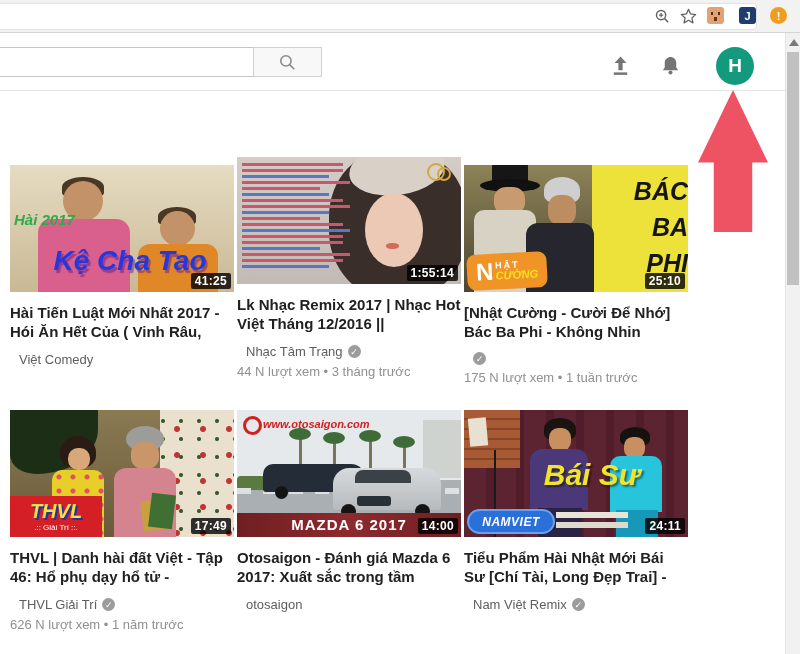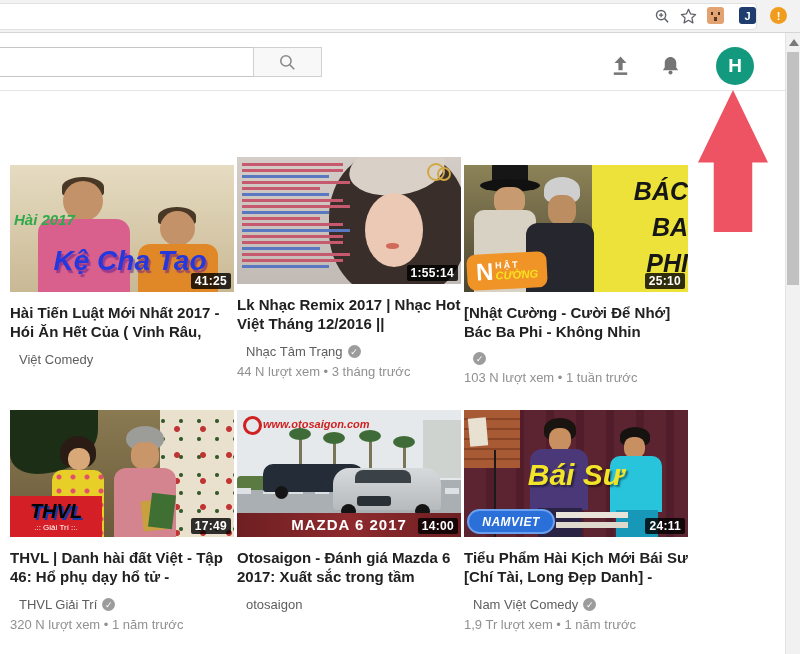--- a/index.html
+++ b/index.html
@@ -69,42 +69,42 @@
   .nc-top{color:#fff;font-size:9px;font-weight:900;letter-spacing:2px;}
   .nc-bot{color:#f8e020;font-size:11px;font-weight:900;font-style:italic;}
 
   
   .t4{background:linear-gradient(#8a7a52,#6a5a3a);}
   .t4-floral{left:150px;top:0;width:74px;height:127px;background-color:#e9e1cd;
     background-image:radial-gradient(circle,#c03434 2.5px,transparent 3.5px),radial-gradient(circle,#355a2a 1.5px,transparent 2.5px);
     background-size:26px 26px,18px 18px;background-position:4px 6px,12px 2px;}
   .t4-plant{left:0;top:0;width:88px;height:64px;background:#1d2e16;border-radius:0 0 70% 30%;}
   .thvl-logo{left:0;top:86px;width:92px;height:41px;background:#d51f26;display:flex;flex-direction:column;align-items:center;justify-content:center;z-index:5;}
-  .thvl-main{color:#000000;font-size:20px;font-weight:900;font-style:italic;line-height:1;text-shadow:2px 2px 0 #1838a8;}
+  .thvl-main{color:#fde047;font-size:20px;font-weight:900;font-style:italic;line-height:1;text-shadow:2px 2px 0 #1838a8;}
   .thvl-sub{color:#fff;font-size:8px;margin-top:2px;}
 
   
   .t5{background:linear-gradient(#e6e9eb 0 55%,#a9afb3 55%);}
   .palm-trunk{width:3px;background:#7a7458;}
   .palm-top{width:22px;height:12px;border-radius:50%;background:#3f6b38;}
   .t5-cross{left:0;top:78px;width:224px;height:6px;background:repeating-linear-gradient(90deg,#dde1e3 0 14px,transparent 14px 26px);}
   .car-dark{left:26px;top:54px;width:102px;height:28px;background:#242c38;border-radius:10px 14px 3px 3px;}
   .car-silver{left:96px;top:58px;width:108px;height:42px;background:linear-gradient(#d6dadd,#b6babd);border-radius:16px 16px 4px 4px;}
   .car-glass{left:118px;top:60px;width:56px;height:13px;background:#3a4248;border-radius:8px 8px 0 0;}
   .wheel{width:13px;height:13px;border-radius:50%;background:#141414;}
   .oto-ring{left:6px;top:6px;width:13px;height:13px;border:3px solid #d02020;border-radius:50%;}
   .oto-site{left:26px;top:8px;color:#d02020;font-size:11px;font-weight:bold;font-style:italic;}
   .mz-banner{left:0;top:103px;width:224px;height:24px;background:linear-gradient(90deg,#6e1f22,#8e2a2e,#6e1f22);color:#fff;font-size:15px;font-weight:800;text-align:center;line-height:24px;letter-spacing:1px;}
 
   
   .t6{background:repeating-linear-gradient(90deg,#5c2330 0 22px,#521d2a 22px 30px);}
   .t6-brick{left:0;top:0;width:56px;height:58px;background:repeating-linear-gradient(#a85a34 0 8px,#8a4526 8px 10px);}
   .t6-mic{left:30px;top:40px;width:2px;height:87px;background:#1a1a1a;}
   .t6-bench{left:92px;top:102px;width:72px;height:6px;background:#e8e4da;box-shadow:0 10px 0 #ded9cc;}
-  .t6 .cap{left:0;top:48px;width:100%;text-align:center;color:#f2e428;font-size:30px;font-weight:900;font-style:italic;text-shadow:2px 2px 2px rgba(0,0,0,.45);z-index:4;}
+  .t6 .cap{left:16px;top:48px;width:100%;text-align:center;color:#f2e428;font-size:30px;font-weight:900;font-style:italic;text-shadow:2px 2px 2px rgba(0,0,0,.45);z-index:4;}
   .nv-badge{left:3px;top:99px;width:88px;height:25px;background:#2a70d8;border:2px solid #6aa0ee;border-radius:14px;display:flex;align-items:center;justify-content:center;color:#fff;font-size:12px;font-weight:900;font-style:italic;letter-spacing:.5px;box-sizing:border-box;}
 
   .figure{position:absolute;}
 </style>
 </head>
 <body>
 
 <div class="screen">
 
   <div class="abs browser-bar">
@@ -226,21 +226,21 @@
             <span class="nc-top">HẬT</span>
             <span class="nc-bot">CƯỜNG</span>
           </span>
       </div>
       <span class="dur">25:10</span>
     </div>
     <div class="vtitle">[Nhật Cường - Cười Để Nhớ] Bác Ba Phi - Không Nhin</div>
     <div class="vchan">
         <span class="vbadge">✓</span>
       </div>
-    <div class="vmeta">103 N lượt xem • 1 tuần trước</div>
+    <div class="vmeta">175 N lượt xem • 1 tuần trước</div>
   </div>
 
   <div class="abs card" style="left:10px;top:410px">
     <div class="thumb t4">
       <div class="abs t4-floral"></div>
       <div class="abs t4-plant"></div>
       <div class="figure" style="left:50px;top:26px;width:36px;height:32px;background:#2a1c14;border-radius:50% 50% 40% 40%"></div>
       <div class="figure" style="left:58px;top:38px;width:22px;height:22px;background:#d8a878;border-radius:45%"></div>
       <div class="figure" style="left:42px;top:60px;width:52px;height:67px;background-color:#e8cf28;background-image:radial-gradient(circle,#e0506a 2px,transparent 3px);background-size:14px 14px;border-radius:10px 10px 0 0"></div>
       <div class="figure" style="left:116px;top:16px;width:38px;height:26px;background:#9c9c98;border-radius:50%"></div>
@@ -254,21 +254,21 @@
         <span class="thvl-main">THVL</span>
         <span class="thvl-sub">.:: Giải Trí ::.</span>
       </div>
       <span class="dur">17:49</span>
     </div>
     <div class="vtitle">THVL | Danh hài đất Việt - Tập 46: Hổ phụ dạy hổ tử -</div>
     <div class="vchan">
         <span>THVL Giải Trí</span>
         <span class="vbadge">✓</span>
       </div>
-    <div class="vmeta">320 N lượt xem • 1 năm trước</div>
+    <div class="vmeta">626 N lượt xem • 1 năm trước</div>
   </div>
 
   <div class="abs card" style="left:237px;top:410px">
     <div class="thumb t5">
       <div class="figure" style="left:186px;top:10px;width:38px;height:58px;background:#ced3d0"></div>
       <div class="figure palm-trunk" style="left:62px;top:26px;height:52px"></div>
       <div class="figure palm-top" style="left:52px;top:18px"></div>
       <div class="figure palm-trunk" style="left:96px;top:30px;height:48px"></div>
       <div class="figure palm-top" style="left:86px;top:22px"></div>
       <div class="figure palm-trunk" style="left:132px;top:28px;height:50px"></div>
@@ -307,21 +307,20 @@
       <div class="figure" style="left:74px;top:98px;width:44px;height:29px;background:#2a2344"></div>
       <div class="figure" style="left:156px;top:17px;width:30px;height:19px;background:#151210;border-radius:50% 50% 30% 30%"></div>
       <div class="figure" style="left:160px;top:27px;width:21px;height:21px;background:#c89060;border-radius:42%"></div>
       <div class="figure" style="left:146px;top:46px;width:52px;height:56px;background:#28c4dc;border-radius:10px 10px 0 0"></div>
       <div class="figure" style="left:152px;top:100px;width:42px;height:27px;background:#1898b8"></div>
       <div class="abs t6-bench"></div>
       <div class="figure cap">Bái Sư</div>
       <div class="abs nv-badge">NAMVIET</div>
       <span class="dur">24:11</span>
     </div>
-    <div class="vtitle">Tiểu Phẩm Hài Kịch Mới Bái Sư [Chí Tài, Long Đẹp Danh] -</div>
-    <div class="vchan">
-        <span>Nam Việt Comedy</span>
+    <div class="vtitle">Tiểu Phẩm Hài Nhật Mới Bái Sư [Chí Tài, Long Đẹp Trai] -</div>
+    <div class="vchan">
+        <span>Nam Việt Remix</span>
         <span class="vbadge">✓</span>
       </div>
-    <div class="vmeta">1,9 Tr lượt xem • 1 năm trước</div>
   </div>
 
 </div>
 
 </body></html>

